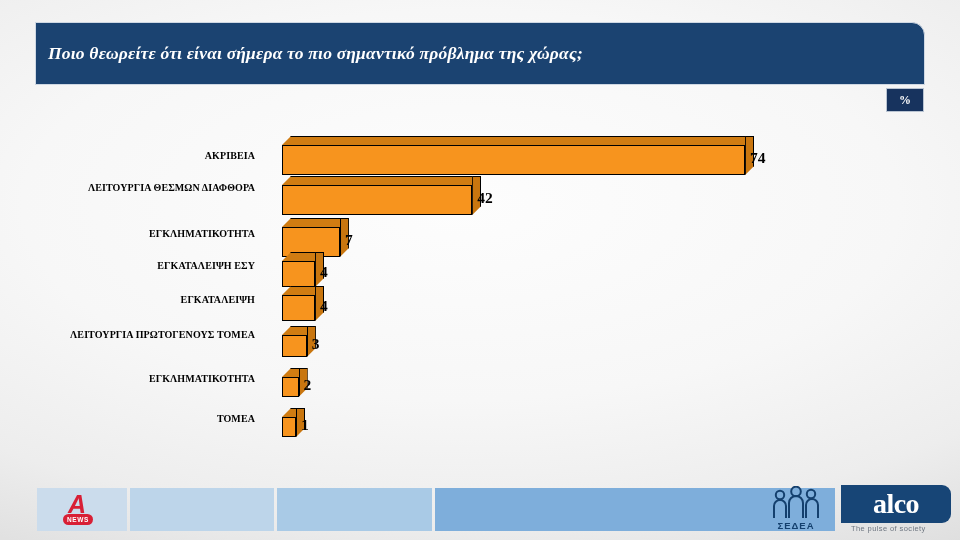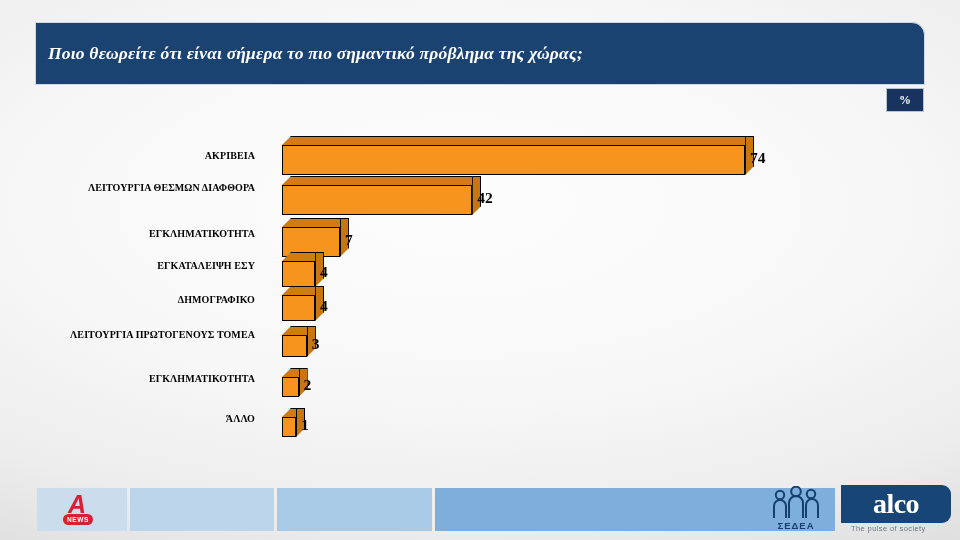--- a/index.html
+++ b/index.html
@@ -263,21 +263,21 @@
       <div class="row">
         <div class="cat-label" style="top: 131px;">ΕΓΚΑΤΑΛΕΙΨΗ ΕΣΥ</div>
         <div class="bar-wrap" style="top: 124px; width: 42.08px; height: 35px;">
           <div class="bar-top" style="left: 0px; top: 0px; width: 42.08px; height: 9px;"></div>
           <div class="bar-side" style="left: 33.08px; top: 0px; width: 9px; height: 35px;"></div>
           <div class="bar-front" style="left: 0px; top: 9px; width: 33.08px; height: 26px;"></div>
         </div>
         <div class="val-label" style="left: 320.08px; top: 135px;">4</div>
       </div>
       <div class="row">
-        <div class="cat-label" style="top: 165px;">ΔΗΜΟΓΡΑΦΙΚΟ</div>
+        <div class="cat-label" style="top: 165px;">ΕΓΚΑΤΑΛΕΙΨΗ</div>
         <div class="bar-wrap" style="top: 158px; width: 42.08px; height: 35px;">
           <div class="bar-top" style="left: 0px; top: 0px; width: 42.08px; height: 9px;"></div>
           <div class="bar-side" style="left: 33.08px; top: 0px; width: 9px; height: 35px;"></div>
           <div class="bar-front" style="left: 0px; top: 9px; width: 33.08px; height: 26px;"></div>
         </div>
         <div class="val-label" style="left: 320.08px; top: 169px;">4</div>
       </div>
       <div class="row">
         <div class="cat-label" style="top: 200px;">ΛΕΙΤΟΥΡΓΙΑ ΠΡΩΤΟΓΕΝΟΥΣ ΤΟΜΕΑ</div>
         <div class="bar-wrap" style="top: 198px; width: 33.81px; height: 31px;">
@@ -290,21 +290,21 @@
       <div class="row">
         <div class="cat-label" style="top: 244px;">ΕΓΚΛΗΜΑΤΙΚΟΤΗΤΑ</div>
         <div class="bar-wrap" style="top: 240px; width: 25.54px; height: 29px;">
           <div class="bar-top" style="left: 0px; top: 0px; width: 25.54px; height: 9px;"></div>
           <div class="bar-side" style="left: 16.54px; top: 0px; width: 9px; height: 29px;"></div>
           <div class="bar-front" style="left: 0px; top: 9px; width: 16.54px; height: 20px;"></div>
         </div>
         <div class="val-label" style="left: 303.54px; top: 248px;">2</div>
       </div>
       <div class="row">
-        <div class="cat-label" style="top: 284px;">ΆΛΛΟ</div>
+        <div class="cat-label" style="top: 284px;">ΤΟΜΕΑ</div>
         <div class="bar-wrap" style="top: 280px; width: 23px; height: 29px;">
           <div class="bar-top" style="left: 0px; top: 0px; width: 23px; height: 9px;"></div>
           <div class="bar-side" style="left: 14px; top: 0px; width: 9px; height: 29px;"></div>
           <div class="bar-front" style="left: 0px; top: 9px; width: 14px; height: 20px;"></div>
         </div>
         <div class="val-label" style="left: 301px; top: 288px;">1</div>
       </div>
     </div>
 
   <div id="footer">

